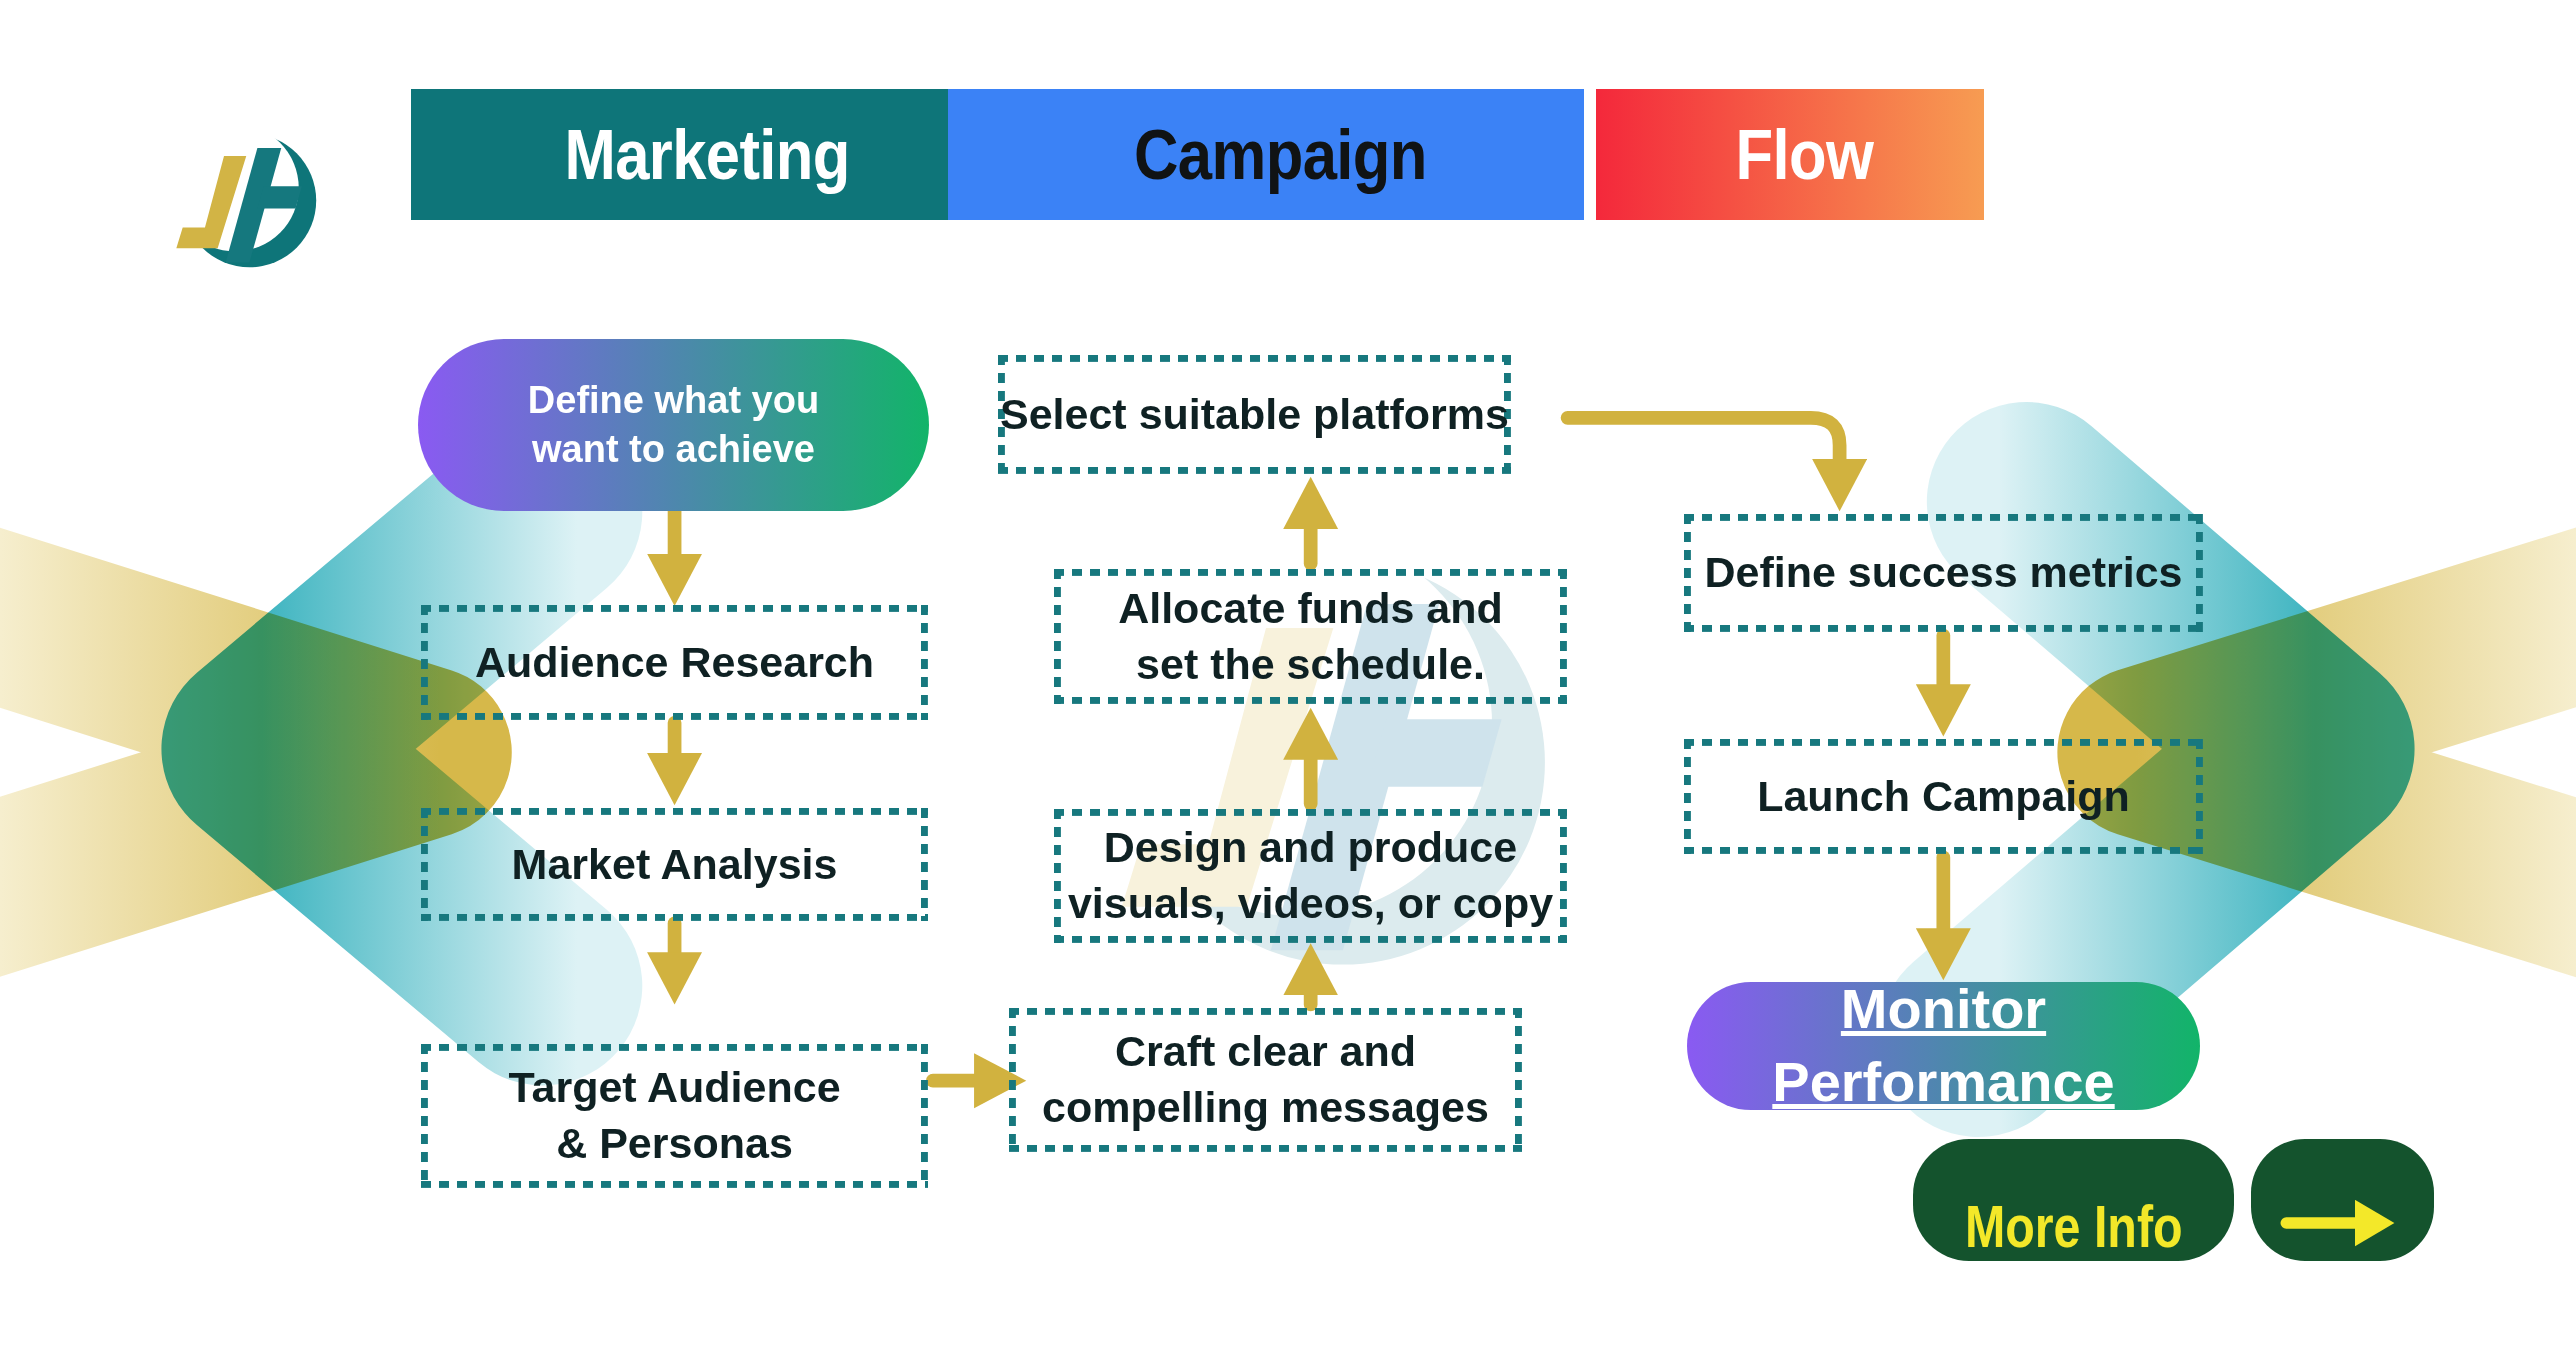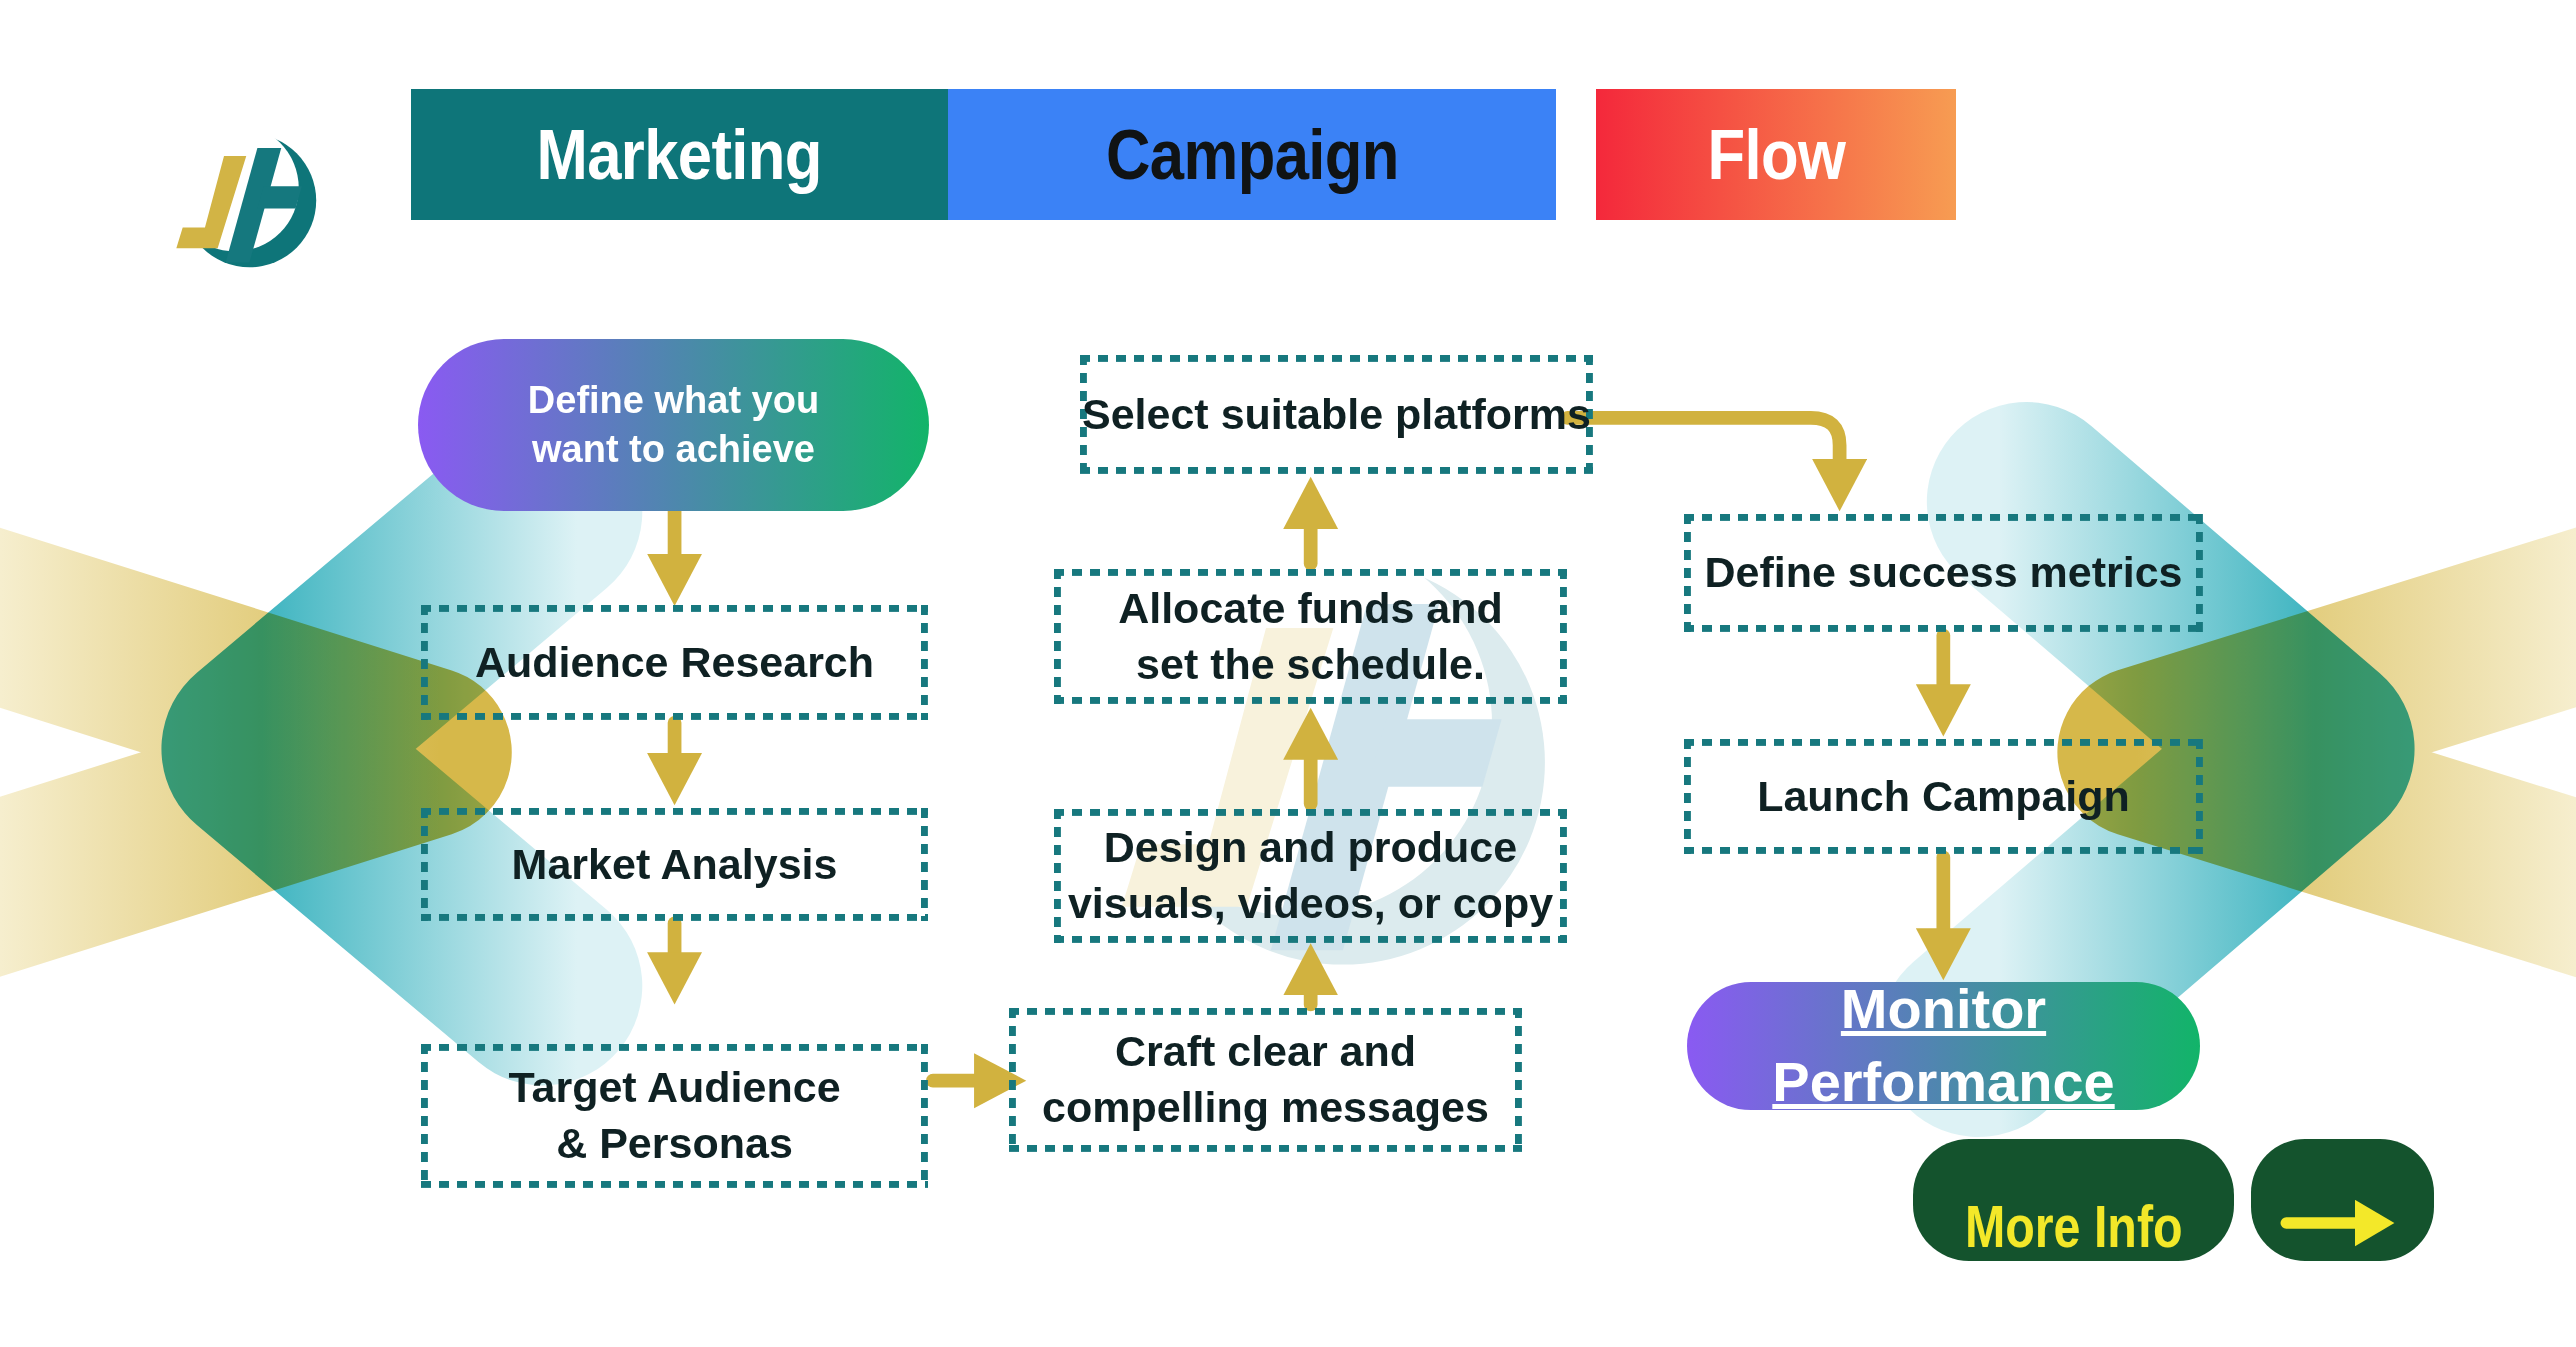--- a/index.html
+++ b/index.html
@@ -9,21 +9,21 @@
   }
   svg.layer{position:absolute;left:0;top:0;width:2576px;height:1348px;}
   .bg-layer{z-index:0;}
   .arrow-layer{z-index:2;}
 
   
   .logo{position:absolute;left:162px;top:129px;width:159px;height:151px;z-index:3;}
   .hbar{
     position:absolute;top:89px;height:131px;z-index:3;
     display:flex;align-items:center;justify-content:center;
-    font-weight:bold;font-size:70px;letter-spacing:-0.7px;
+    font-weight:bold;font-size:70px;letter-spacing:-0.7px;padding-left:28px;
   }
   .hbar .condense{display:inline-block;transform:scaleX(0.88);}
   .hbar-marketing{left:411px;width:537px;background:#0E7579;color:#ffffff;}
   .hbar-campaign{left:948px;width:608px;background:#3b82f6;color:#101314;}
   .hbar-flow{left:1596px;width:360px;background:linear-gradient(90deg,#F4283B 0%,#F79C52 100%);color:#ffffff;}
 
   
   .node{
     position:absolute;z-index:3;display:flex;align-items:center;justify-content:center;
     text-align:center;
@@ -47,21 +47,21 @@
   }
   .pill .label{color:#ffffff;}
   .pill-define .label{font-size:38px;}
   .pill-monitor .label{font-size:56px;text-decoration:underline;}
 
   
   .n-define   {left:418px;  top:339px;  width:511px; height:172px;}
   .n-audience {left:421px;  top:605px;  width:507px; height:115px;}
   .n-market   {left:421px;  top:808px; width:507px; height:113px;}
   .n-target   {left:421px;  top:1044px; width:507px; height:144px;}
-  .n-select   {left:1080px; top:355px;  width:513px; height:119px;}
+  .n-select   {left:998px; top:355px;  width:513px; height:119px;}
   .n-allocate {left:1054px; top:569px;  width:513px; height:135px;}
   .n-design   {left:1054px; top:809px; width:513px; height:134px;}
   .n-craft    {left:1009px; top:1008px; width:513px; height:144px;}
   .n-metrics  {left:1684px; top:514px;  width:519px; height:118px;}
   .n-launch   {left:1684px; top:739px; width:519px; height:115px;}
   .n-monitor  {left:1687px; top:982px; width:513px; height:128px;}
 
   
   .btn{
     position:absolute;z-index:3;background:#14532d;

